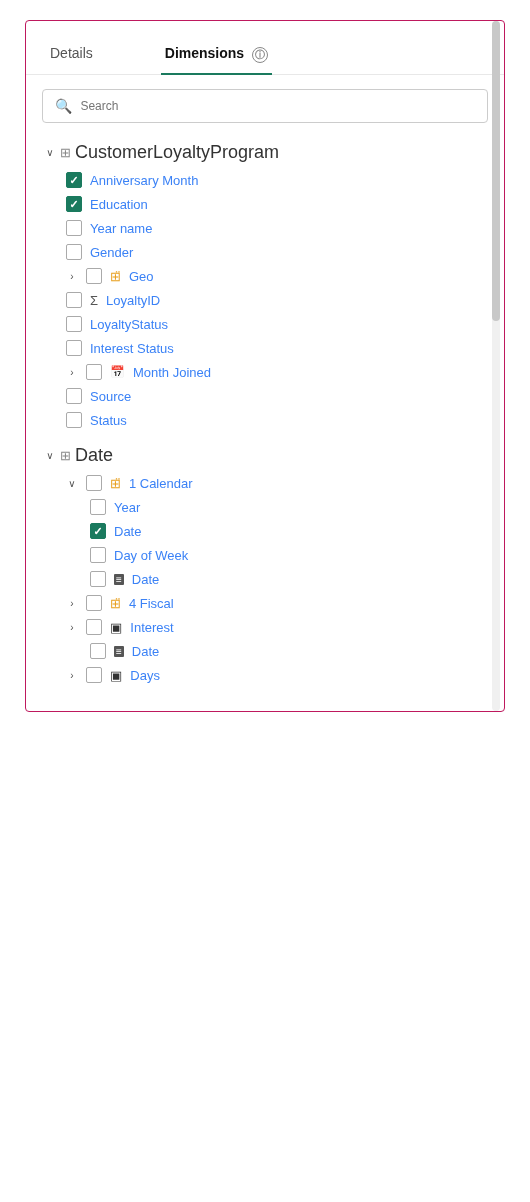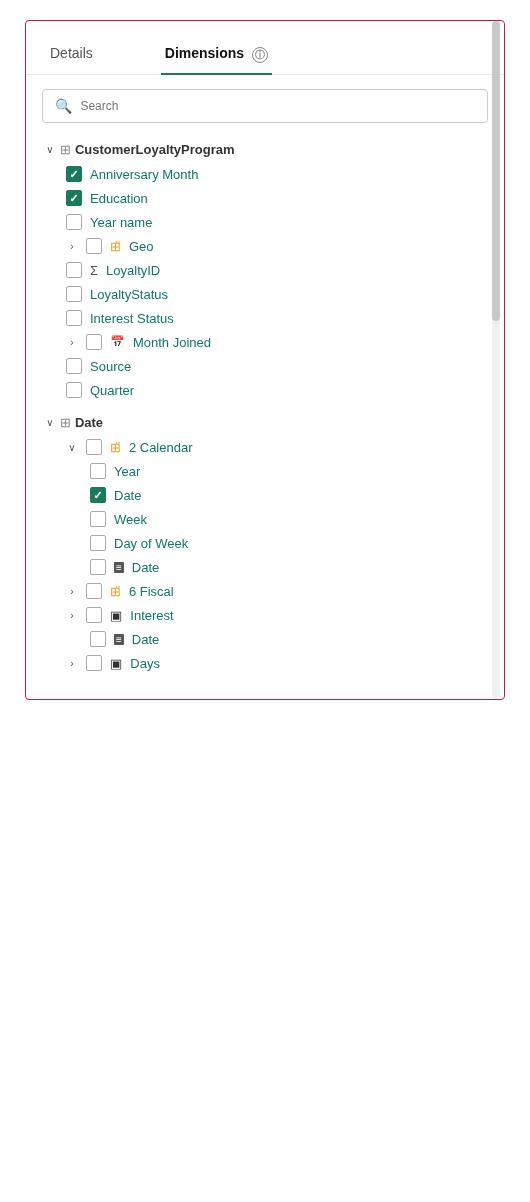--- a/index.html
+++ b/index.html
@@ -112,23 +112,23 @@
       font-size: 10px;
       color: #555;
       width: 12px;
       text-align: center;
     }
     .table-icon {
       color: #888;
       font-size: 13px;
     }
     .group-label {
-      font-size: 13px;
+      font-size: 18px;
       color: #333;
-      font-weight: 700;
+      font-weight: 400;
     }
     .tree-item {
       display: flex;
       align-items: center;
       padding: 4px 6px 4px 8px;
       gap: 8px;
       cursor: pointer;
     }
     .indent-1 { padding-left: 28px; }
     .indent-2 { padding-left: 52px; align-items: center; }
@@ -148,21 +148,21 @@
       border-color: #1a7a5e;
     }
     .checkbox.checked::after {
       content: '✓';
       color: white;
       font-size: 11px;
       font-weight: bold;
     }
     .item-label {
       font-size: 13px;
-      color: #0f766e;
+      color: #3b82f6;
     }
     .sigma-icon {
       color: #555;
       font-size: 13px;
     }
     .calendar-icon {
       color: #888;
       font-size: 12px;
     }
     .hier-icon {
@@ -206,20 +206,24 @@
     <div class="tree-item indent-1">
       <div class="checkbox checked"></div>
       <span class="item-label">Education</span>
     </div>
 
     <div class="tree-item indent-1">
       <div class="checkbox"></div>
       <span class="item-label">Year name</span>
     </div>
 
+    <div class="tree-item indent-1">
+      <div class="checkbox"></div>
+      <span class="item-label">Gender</span>
+    </div>
 
     <div class="tree-item indent-1">
       <span class="expand-arrow" style="font-size:10px;color:#555;width:12px;">›</span>
       <div class="checkbox"></div>
       <span class="hier-icon">⊞̈</span>
       <span class="item-label">Geo</span>
     </div>
 
     <div class="tree-item indent-1">
       <div class="checkbox"></div>
@@ -245,70 +249,66 @@
     </div>
 
 
     <div class="tree-item indent-1">
       <div class="checkbox"></div>
       <span class="item-label">Source</span>
     </div>
 
     <div class="tree-item indent-1">
       <div class="checkbox"></div>
-      <span class="item-label">Quarter</span>
+      <span class="item-label">Status</span>
     </div>
 
     <div style="height:8px;"></div>
 
     <div class="group-header">
       <span class="expand-arrow">∨</span>
       <span class="table-icon">⊞</span>
       <span class="group-label">Date</span>
     </div>
 
     <div class="tree-item indent-1">
       <span class="expand-arrow" style="font-size:10px;color:#555;width:12px;">∨</span>
       <div class="checkbox"></div>
       <span style="color:#e8a020;font-size:13px;">⊞̈</span>
-      <span class="item-label">2 Calendar</span>
+      <span class="item-label">1 Calendar</span>
     </div>
 
     <div class="tree-item indent-2">
       <div class="checkbox"></div>
       <span class="item-label">Year</span>
     </div>
 
 
     <div class="tree-item indent-2">
       <div class="checkbox checked"></div>
       <span class="item-label">Date</span>
     </div>
 
-    <div class="tree-item indent-2">
-      <div class="checkbox"></div>
-      <span class="item-label">Week</span>
-    </div>
 
     <div class="tree-item indent-2">
       <div class="checkbox"></div>
       <span class="item-label">Day of Week</span>
     </div>
 
     <div class="tree-item indent-2">
       <div class="checkbox"></div>
       <span style="color:#555;font-size:13px;background:#555;color:#fff;padding:0 2px;font-size:10px;border-radius:1px;">≡</span>
       <span class="item-label">Date</span>
     </div>
 
     <div class="tree-item indent-1">
       <span class="expand-arrow" style="font-size:10px;color:#555;width:12px;">›</span>
       <div class="checkbox"></div>
       <span style="color:#e8a020;font-size:13px;">⊞̈</span>
-      <span class="item-label">6 Fiscal</span>
+      <span class="item-label">4 Fiscal</span>
     </div>
 
     <div class="tree-item indent-1">
       <span class="expand-arrow" style="font-size:10px;color:#555;width:12px;">›</span>
       <div class="checkbox"></div>
       <span style="color:#333;font-size:13px;">▣</span>
       <span class="item-label">Interest</span>
     </div>
 
     <div class="tree-item indent-2">

